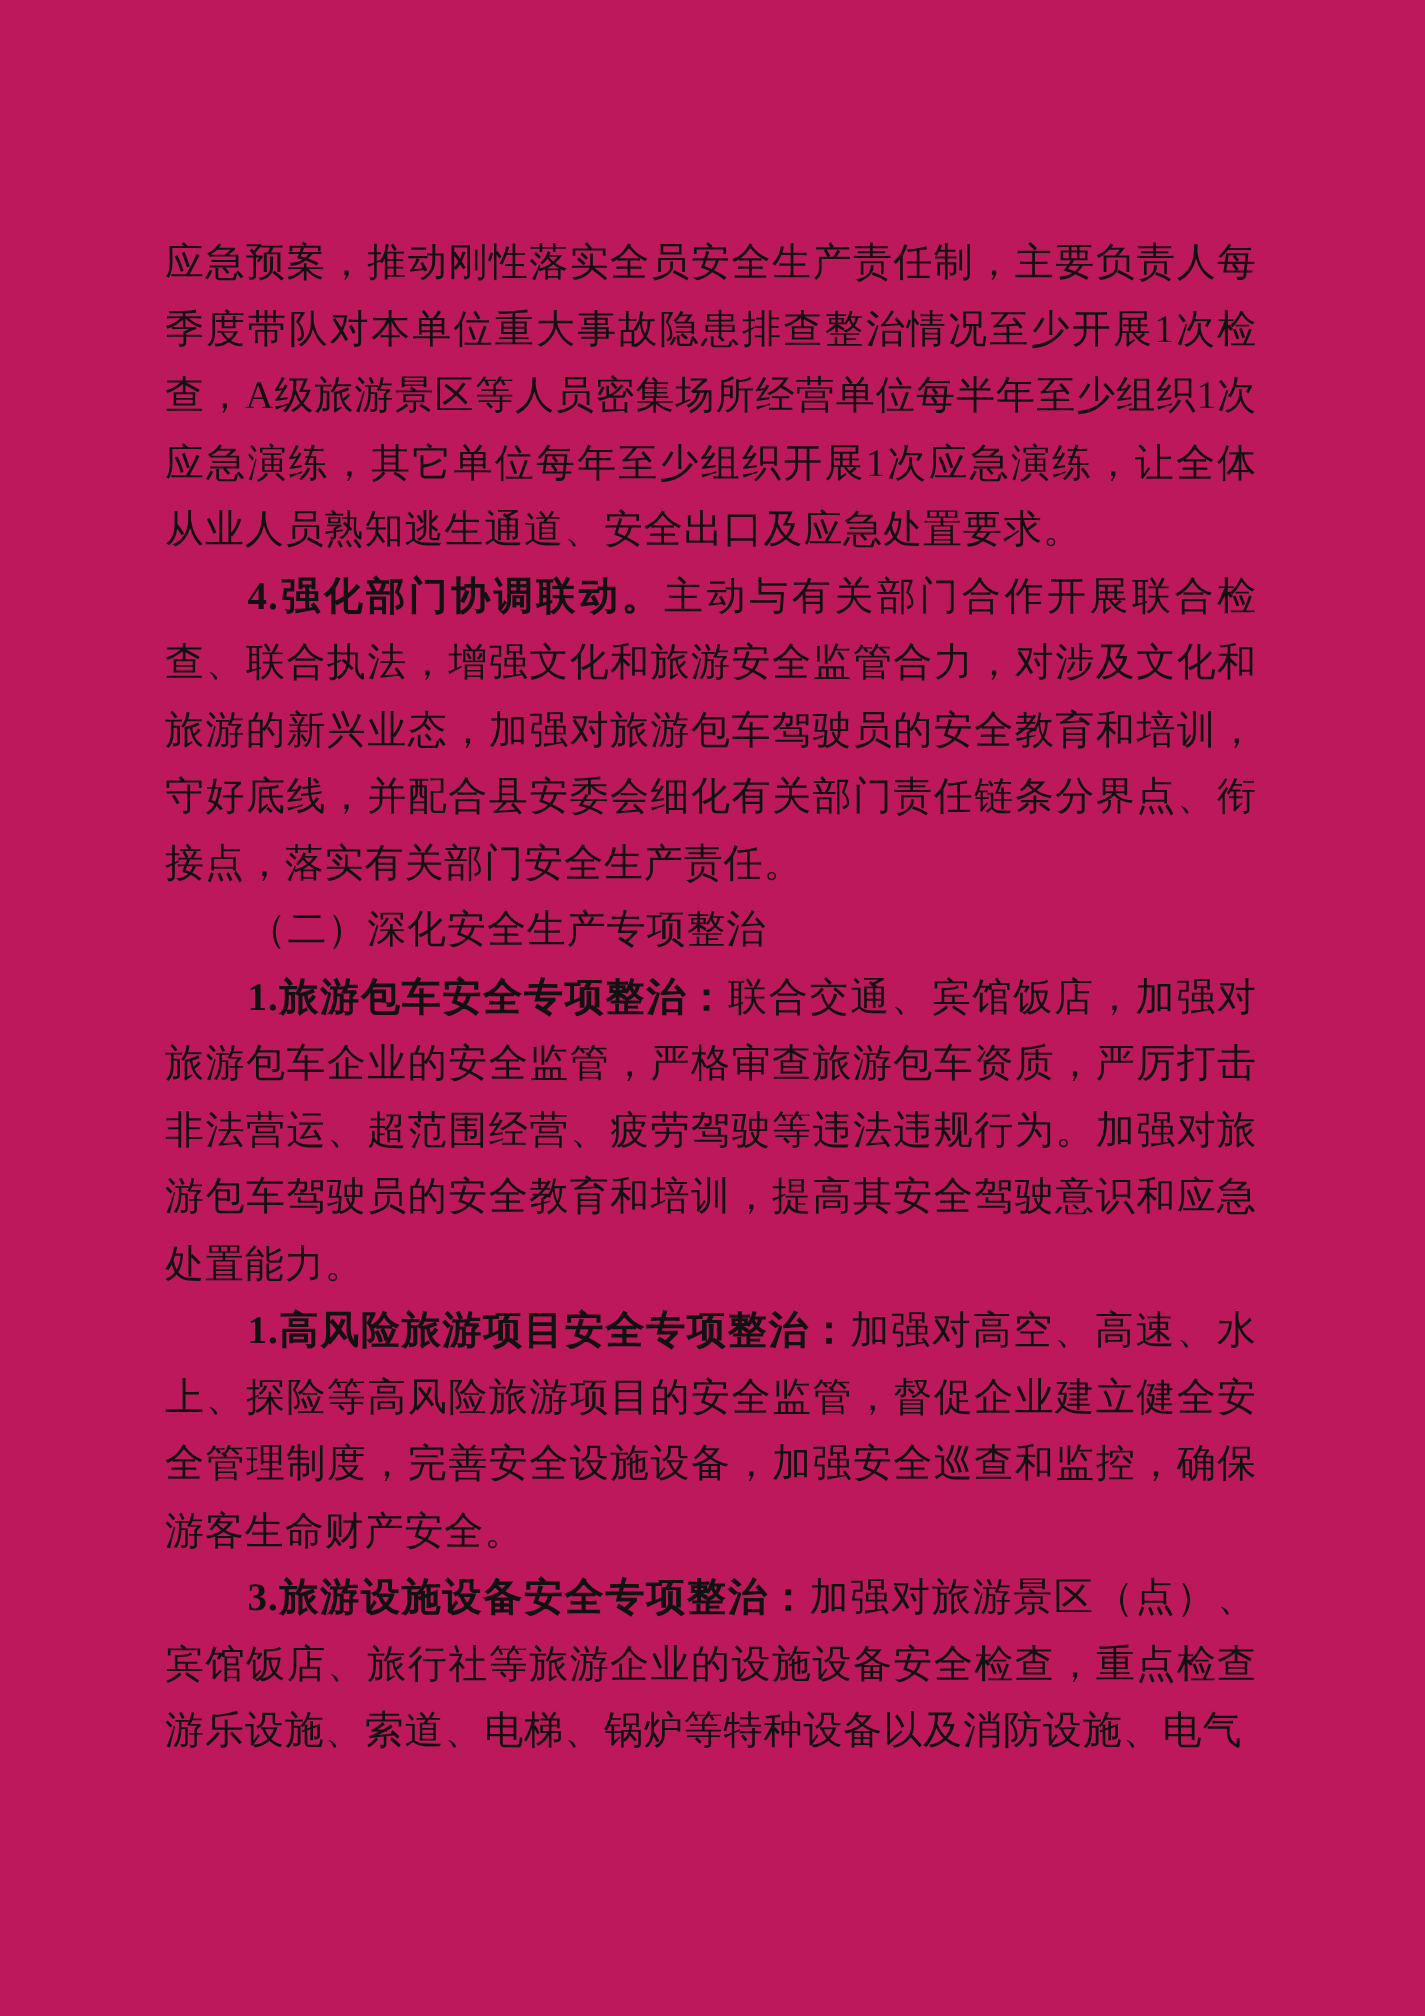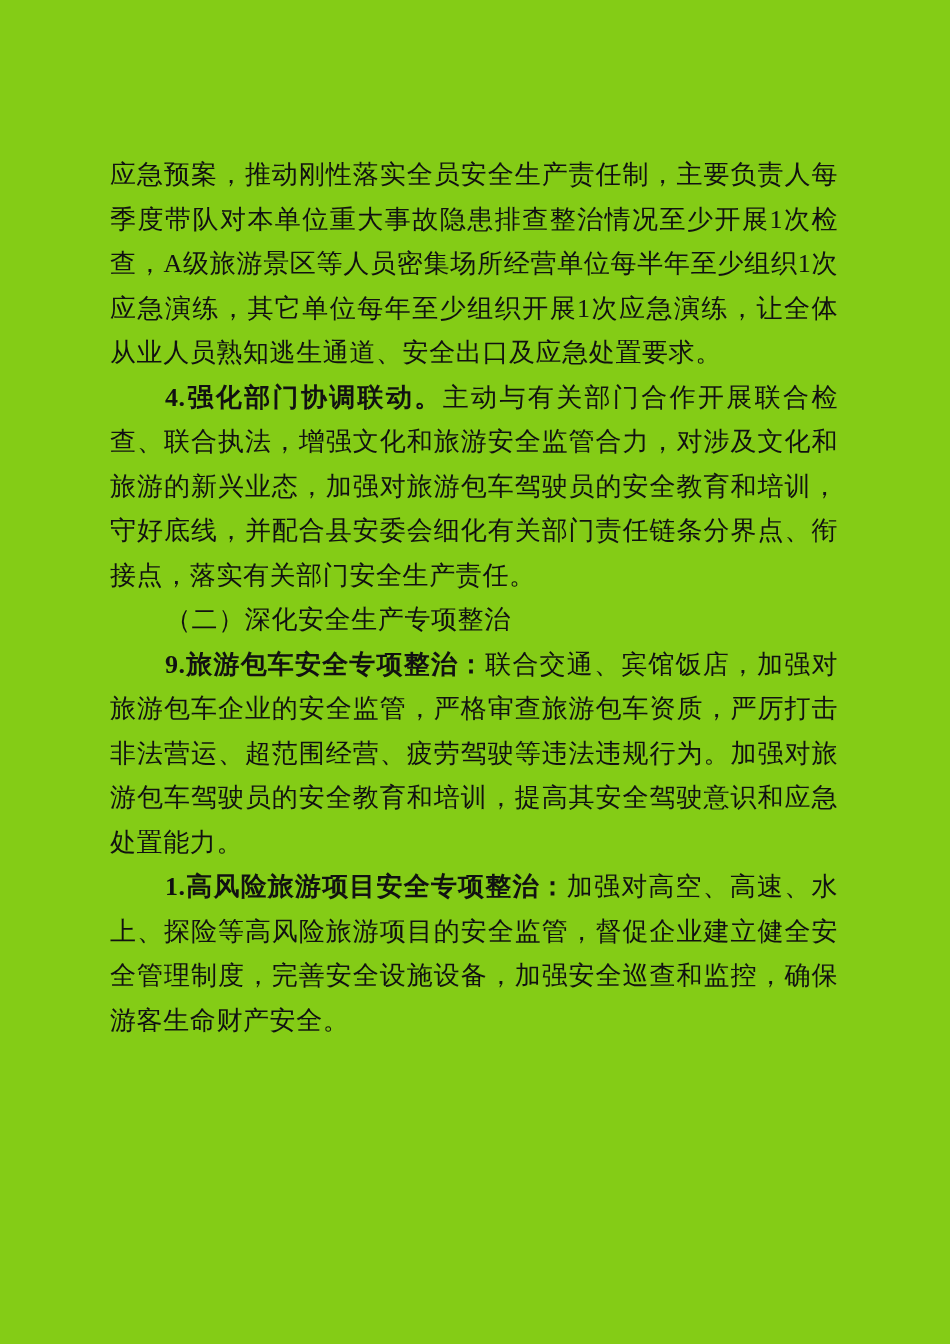--- a/index.html
+++ b/index.html
@@ -16,21 +16,21 @@
     font-family: "Liberation Serif", "DejaVu Serif", serif;
   }
 
   
   .doc-page {
     position: absolute;
     left: 0;
     top: 0;
     width: 950px;
     height: 1344px;
-    background: #84cc16;
+    background: #be185d;
   }
 
   
   .doc-content {
     position: absolute;
     left: 110px;
     top: 153px;
     width: 728px;
     color: #111111;
   }
@@ -70,19 +70,20 @@
 
 <div class="doc-page">
   <div class="doc-content">
 
     <p class="para"><span>应急预案，推动刚性落实全员安全生产责任制，主要负责人每季度带队对本单位重大事故隐患排查整治情况至少开展1次检查，A级旅游景区等人员密集场所经营单位每半年至少组织1次应急演练，其它单位每年至少组织开展1次应急演练，让全体从业人员熟知逃生通道、安全出口及应急处置要求。</span></p>
 
     <p class="para indent"><b class="lead">4.强化部门协调联动。</b><span>主动与有关部门合作开展联合检查、联合执法，增强文化和旅游安全监管合力，对涉及文化和旅游的新兴业态，加强对旅游包车驾驶员的安全教育和培训，守好底线，并配合县安委会细化有关部门责任链条分界点、衔接点，落实有关部门安全生产责任。</span></p>
 
     <p class="para indent kaiti-heading"><span>（二）深化安全生产专项整治</span></p>
 
-    <p class="para indent"><b class="lead">9.旅游包车安全专项整治：</b><span>联合交通、宾馆饭店，加强对旅游包车企业的安全监管，严格审查旅游包车资质，严厉打击非法营运、超范围经营、疲劳驾驶等违法违规行为。加强对旅游包车驾驶员的安全教育和培训，提高其安全驾驶意识和应急处置能力。</span></p>
+    <p class="para indent"><b class="lead">1.旅游包车安全专项整治：</b><span>联合交通、宾馆饭店，加强对旅游包车企业的安全监管，严格审查旅游包车资质，严厉打击非法营运、超范围经营、疲劳驾驶等违法违规行为。加强对旅游包车驾驶员的安全教育和培训，提高其安全驾驶意识和应急处置能力。</span></p>
 
     <p class="para indent"><b class="lead">1.高风险旅游项目安全专项整治：</b><span>加强对高空、高速、水上、探险等高风险旅游项目的安全监管，督促企业建立健全安全管理制度，完善安全设施设备，加强安全巡查和监控，确保游客生命财产安全。</span></p>
 
+    <p class="para indent"><b class="lead">3.旅游设施设备安全专项整治：</b><span>加强对旅游景区（点）、宾馆饭店、旅行社等旅游企业的设施设备安全检查，重点检查游乐设施、索道、电梯、锅炉等特种设备以及消防设施、电气</span></p>
 
   </div>
 </div>
 
 </body></html>

